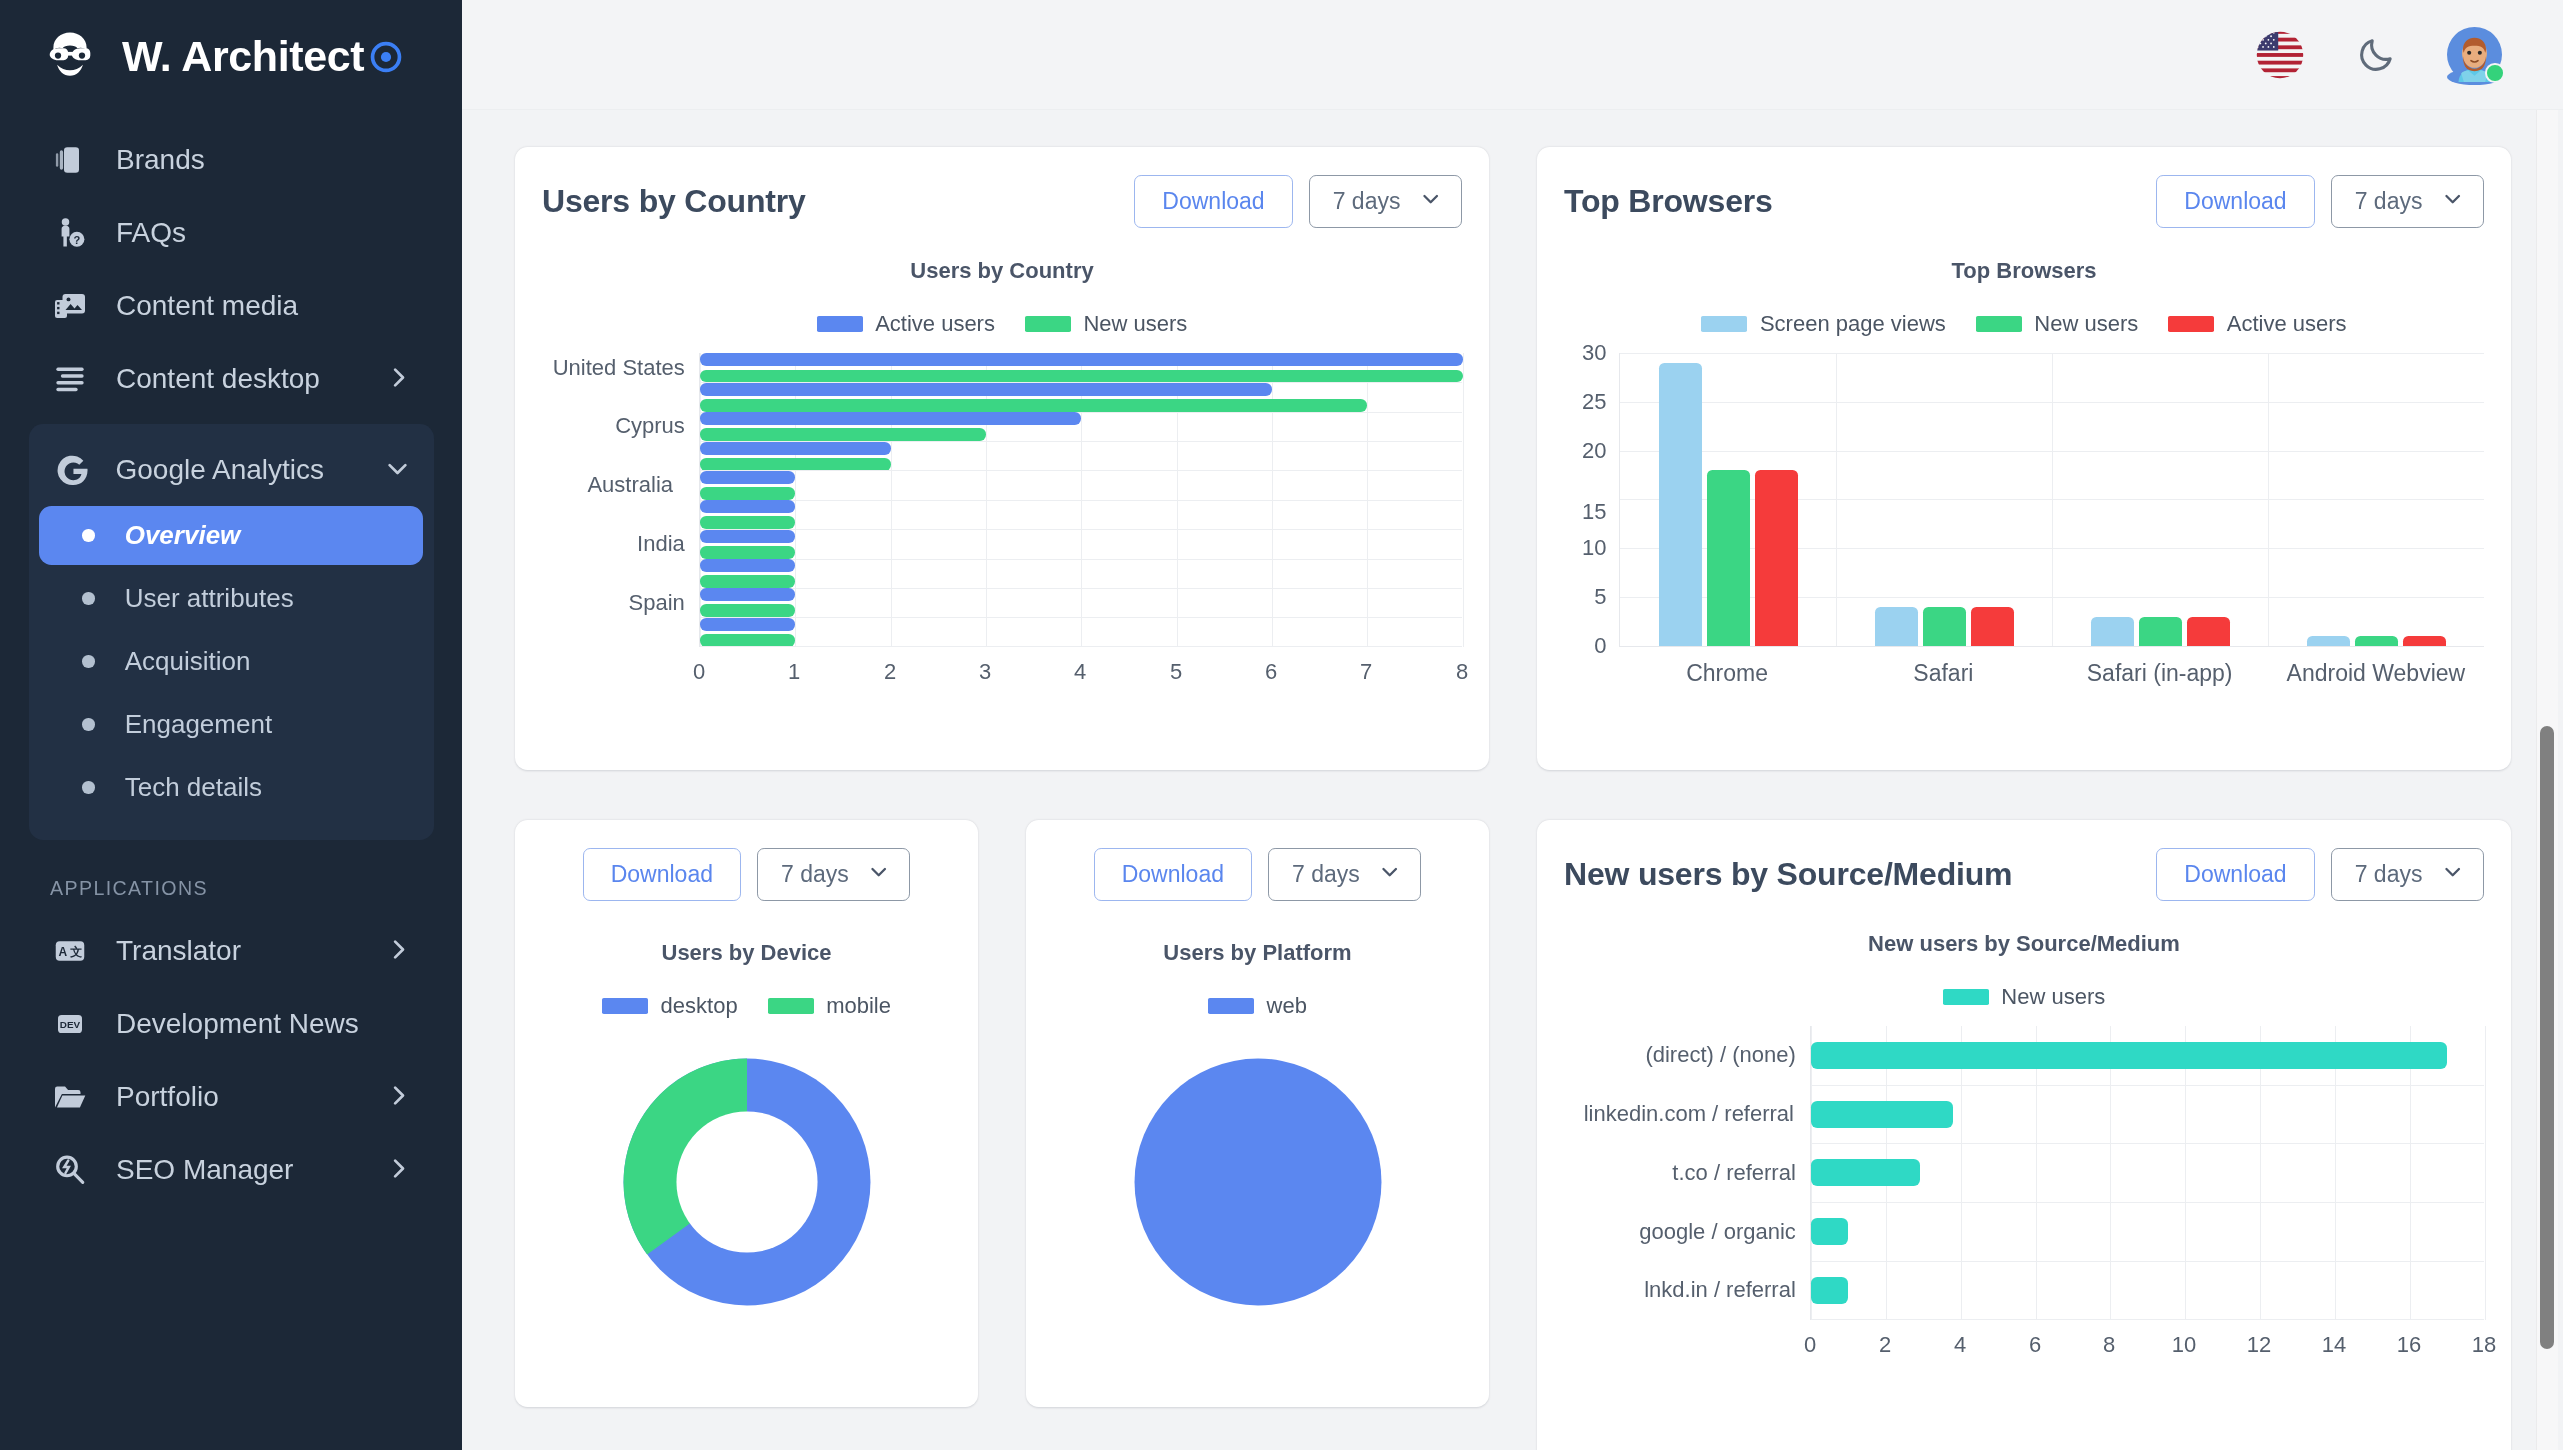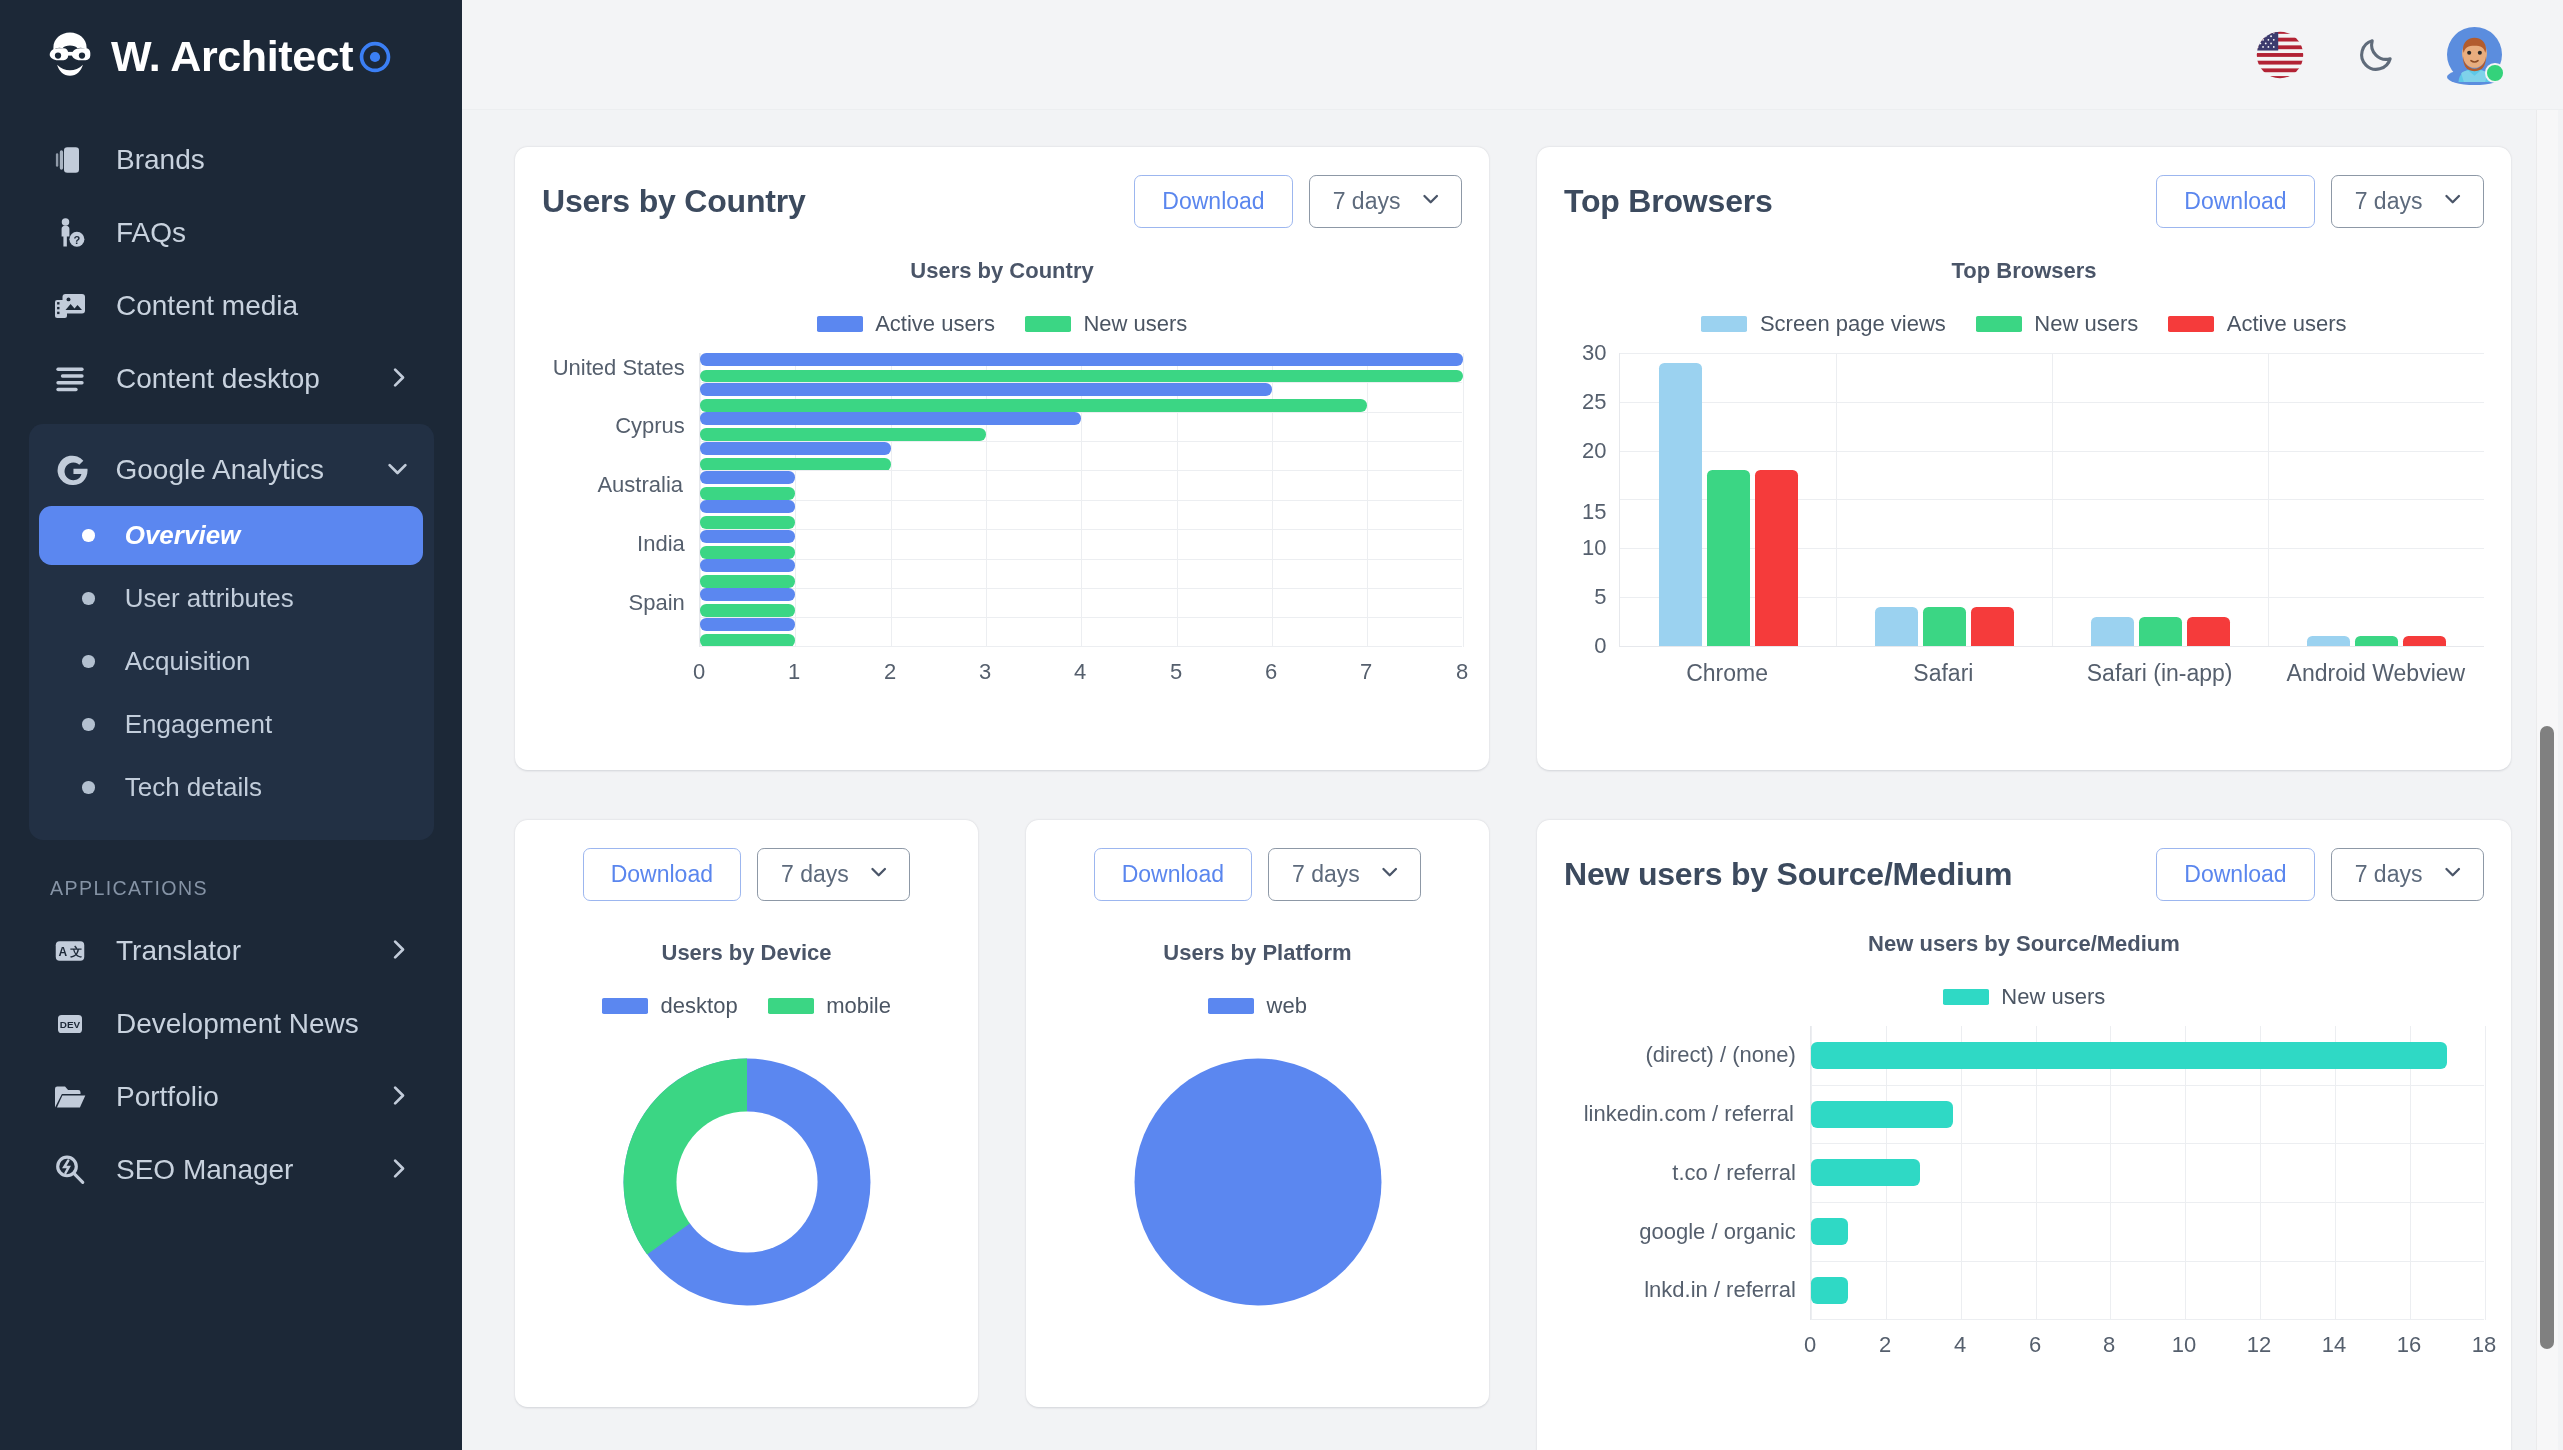--- a/index.html
+++ b/index.html
@@ -14,21 +14,21 @@
   
   .sidebar {
     width: 462px; min-width: 462px; height: 1451px;
     background: #1b2838;
     background: #1c2837;
     color: #cfd8e3;
     overflow: hidden;
     position: relative;
   }
   .brand {
-    display: flex; align-items: center; gap: 10px;
+    display: flex; align-items: center; gap: 21px;
     padding: 27px 0 23px 39px;
   }
   .brand-logo { width: 62px; height: 59px; flex: 0 0 auto; }
   .brand-title {
     font-size: 43px; font-weight: 700; color: #ffffff;
     letter-spacing: -0.4px; white-space: nowrap;
     display: flex; align-items: center;
   }
   .brand-dot { margin-left: 1.8px; display: inline-flex; }
 
@@ -466,21 +466,21 @@
               <span class="legend-text">New users</span>
             </span>
           </div>
 
           <div class="hbar-wrap">
             <div class="hbar-labels" id="uc-labels" style="width:157px;height:294px;position:relative">
                 <div class="hbar-label" style="position: absolute; right: 14.2px; top: 14.7px; transform: translateY(-50%); height: auto; white-space: nowrap;">United States</div>
                 <div class="hbar-label" style="position: absolute; right: 14.2px; top: 44px; transform: translateY(-50%); height: auto; white-space: nowrap;"></div>
                 <div class="hbar-label" style="position: absolute; right: 14.2px; top: 73px; transform: translateY(-50%); height: auto; white-space: nowrap;">Cyprus</div>
                 <div class="hbar-label" style="position: absolute; right: 14.2px; top: 103px; transform: translateY(-50%); height: auto; white-space: nowrap;"></div>
-                <div class="hbar-label" style="position: absolute; right: 16px; top: 132px; transform: translateY(-50%); height: auto; white-space: nowrap;">Australia</div>
+                <div class="hbar-label" style="position: absolute; right: 26px; top: 132px; transform: translateY(-50%); height: auto; white-space: nowrap;">Australia</div>
                 <div class="hbar-label" style="position: absolute; right: 14.2px; top: 162px; transform: translateY(-50%); height: auto; white-space: nowrap;"></div>
                 <div class="hbar-label" style="position: absolute; right: 14.2px; top: 191px; transform: translateY(-50%); height: auto; white-space: nowrap;">India</div>
                 <div class="hbar-label" style="position: absolute; right: 14.2px; top: 220px; transform: translateY(-50%); height: auto; white-space: nowrap;"></div>
                 <div class="hbar-label" style="position: absolute; right: 14.2px; top: 250px; transform: translateY(-50%); height: auto; white-space: nowrap;">Spain</div>
                 <div class="hbar-label" style="position: absolute; right: 14.2px; top: 279px; transform: translateY(-50%); height: auto; white-space: nowrap;"></div>
               </div>
             <div class="hbar-plot" id="uc-plot" style="height:294px">
                 <div class="grid-v" style="left: 0px;"></div>
                 <div class="grid-v" style="left: 95px;"></div>
                 <div class="grid-v" style="left: 191px;"></div>

